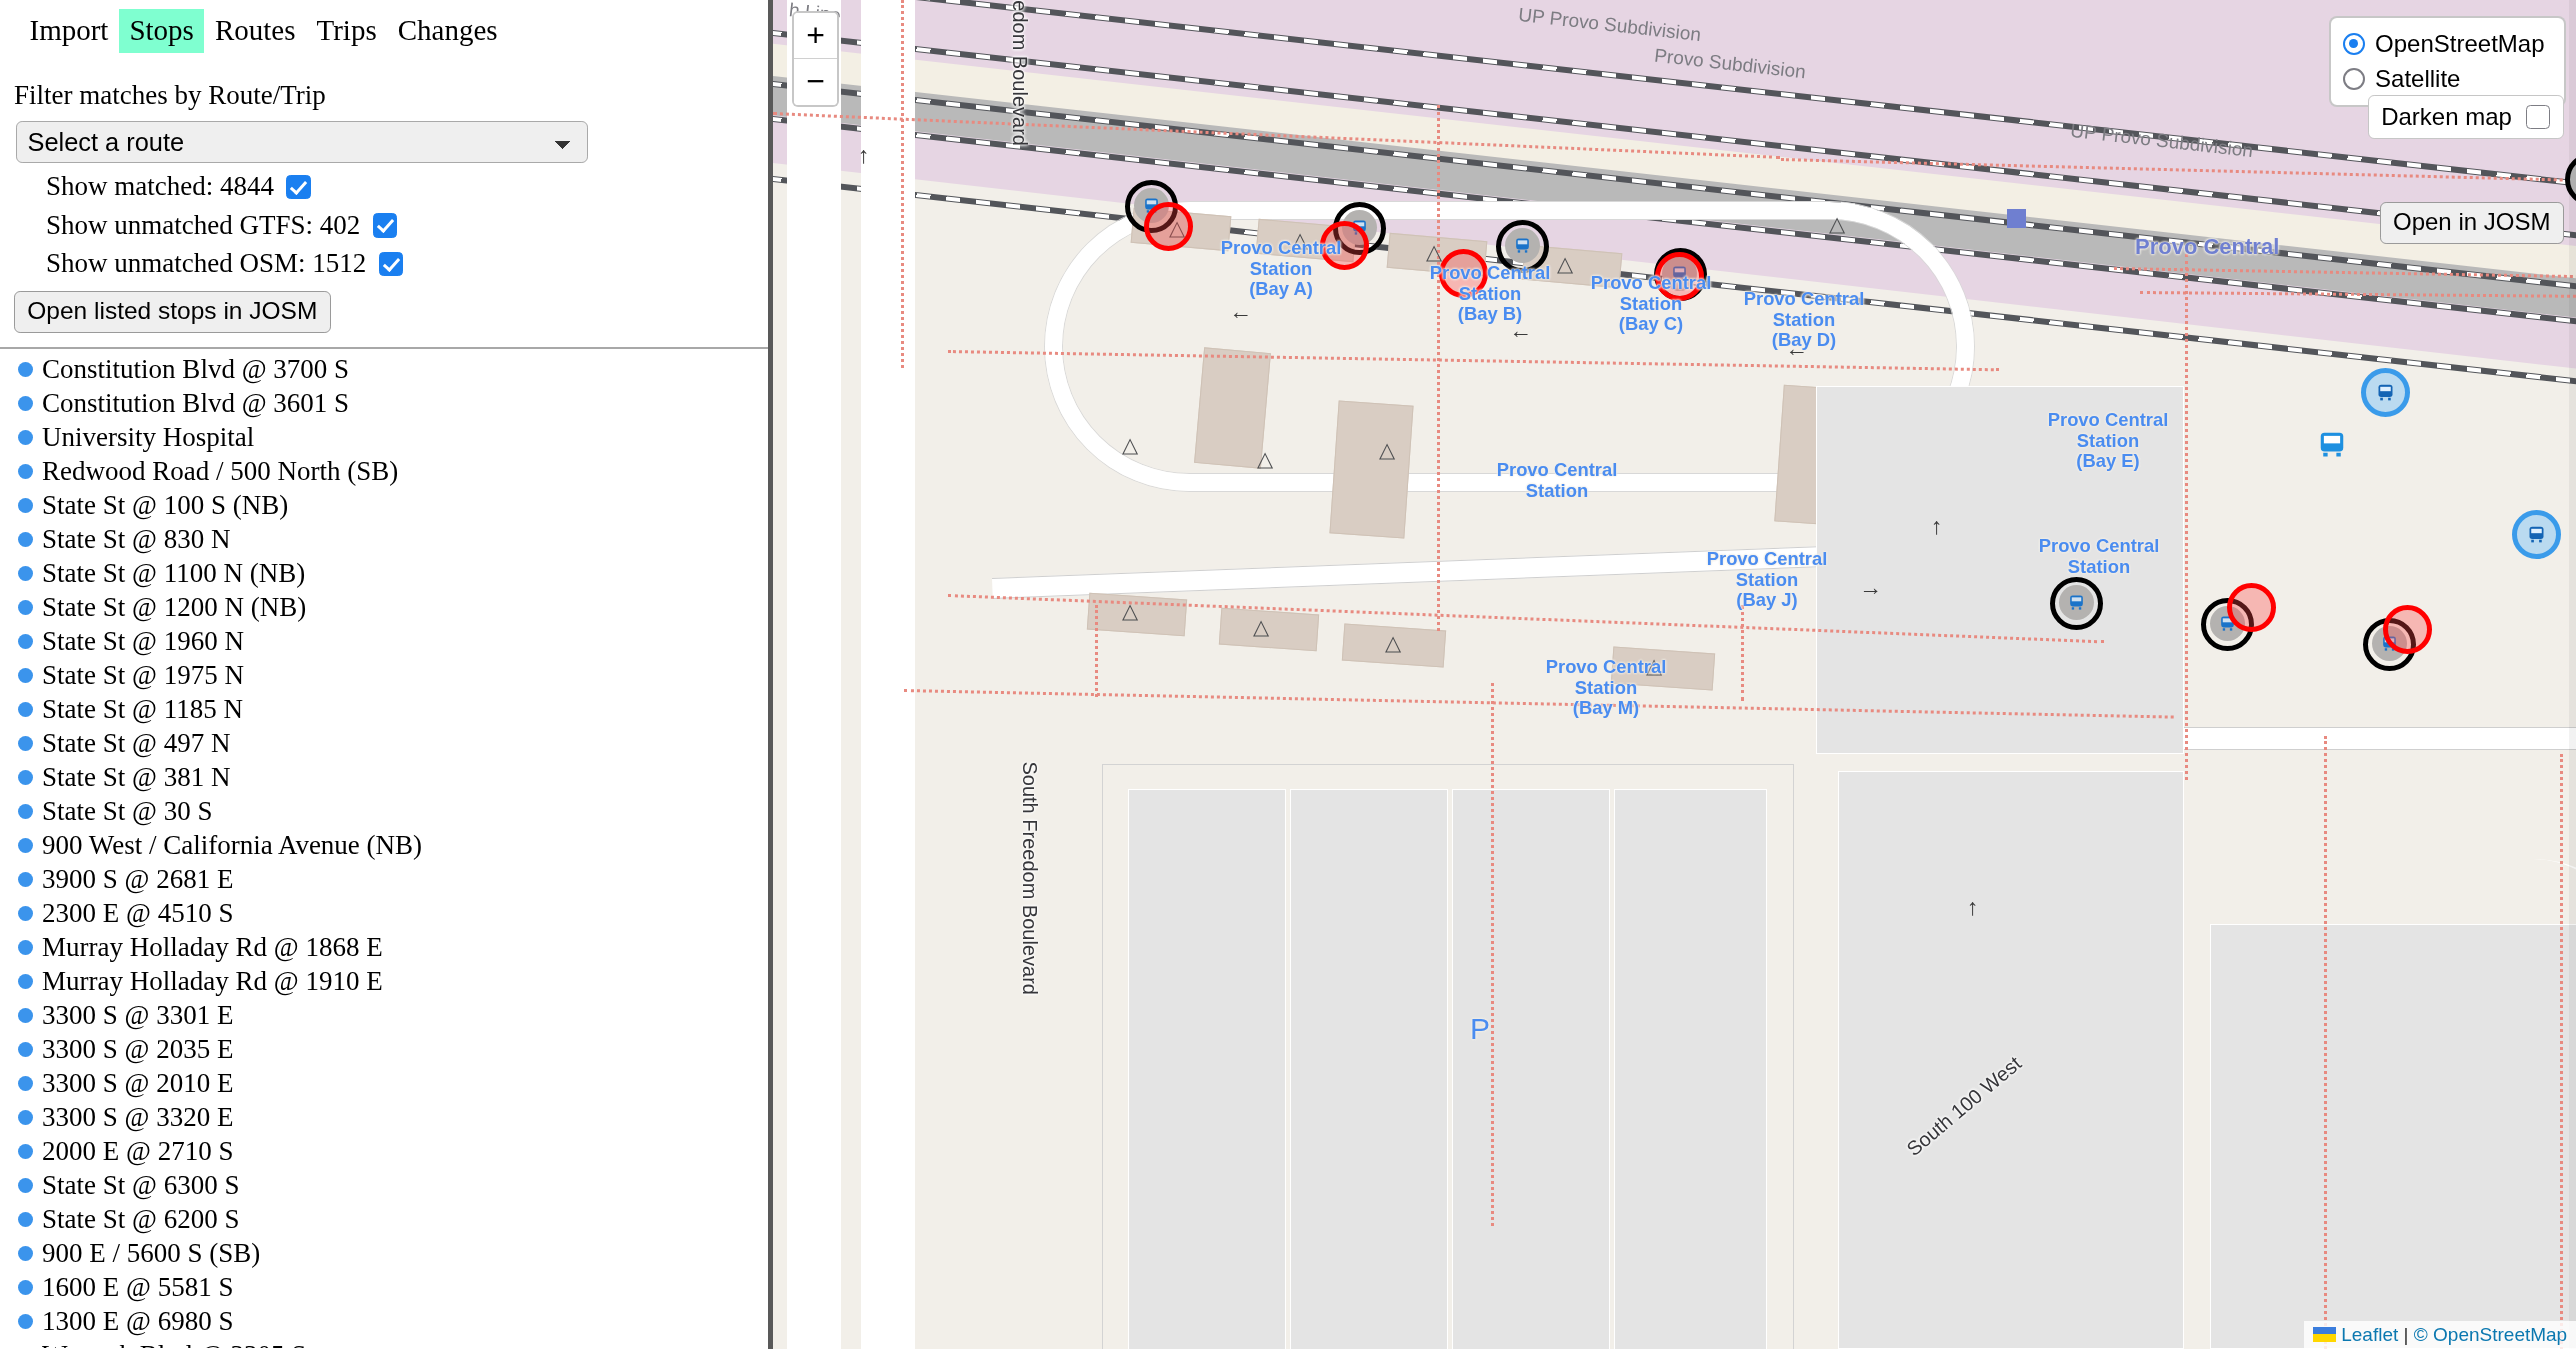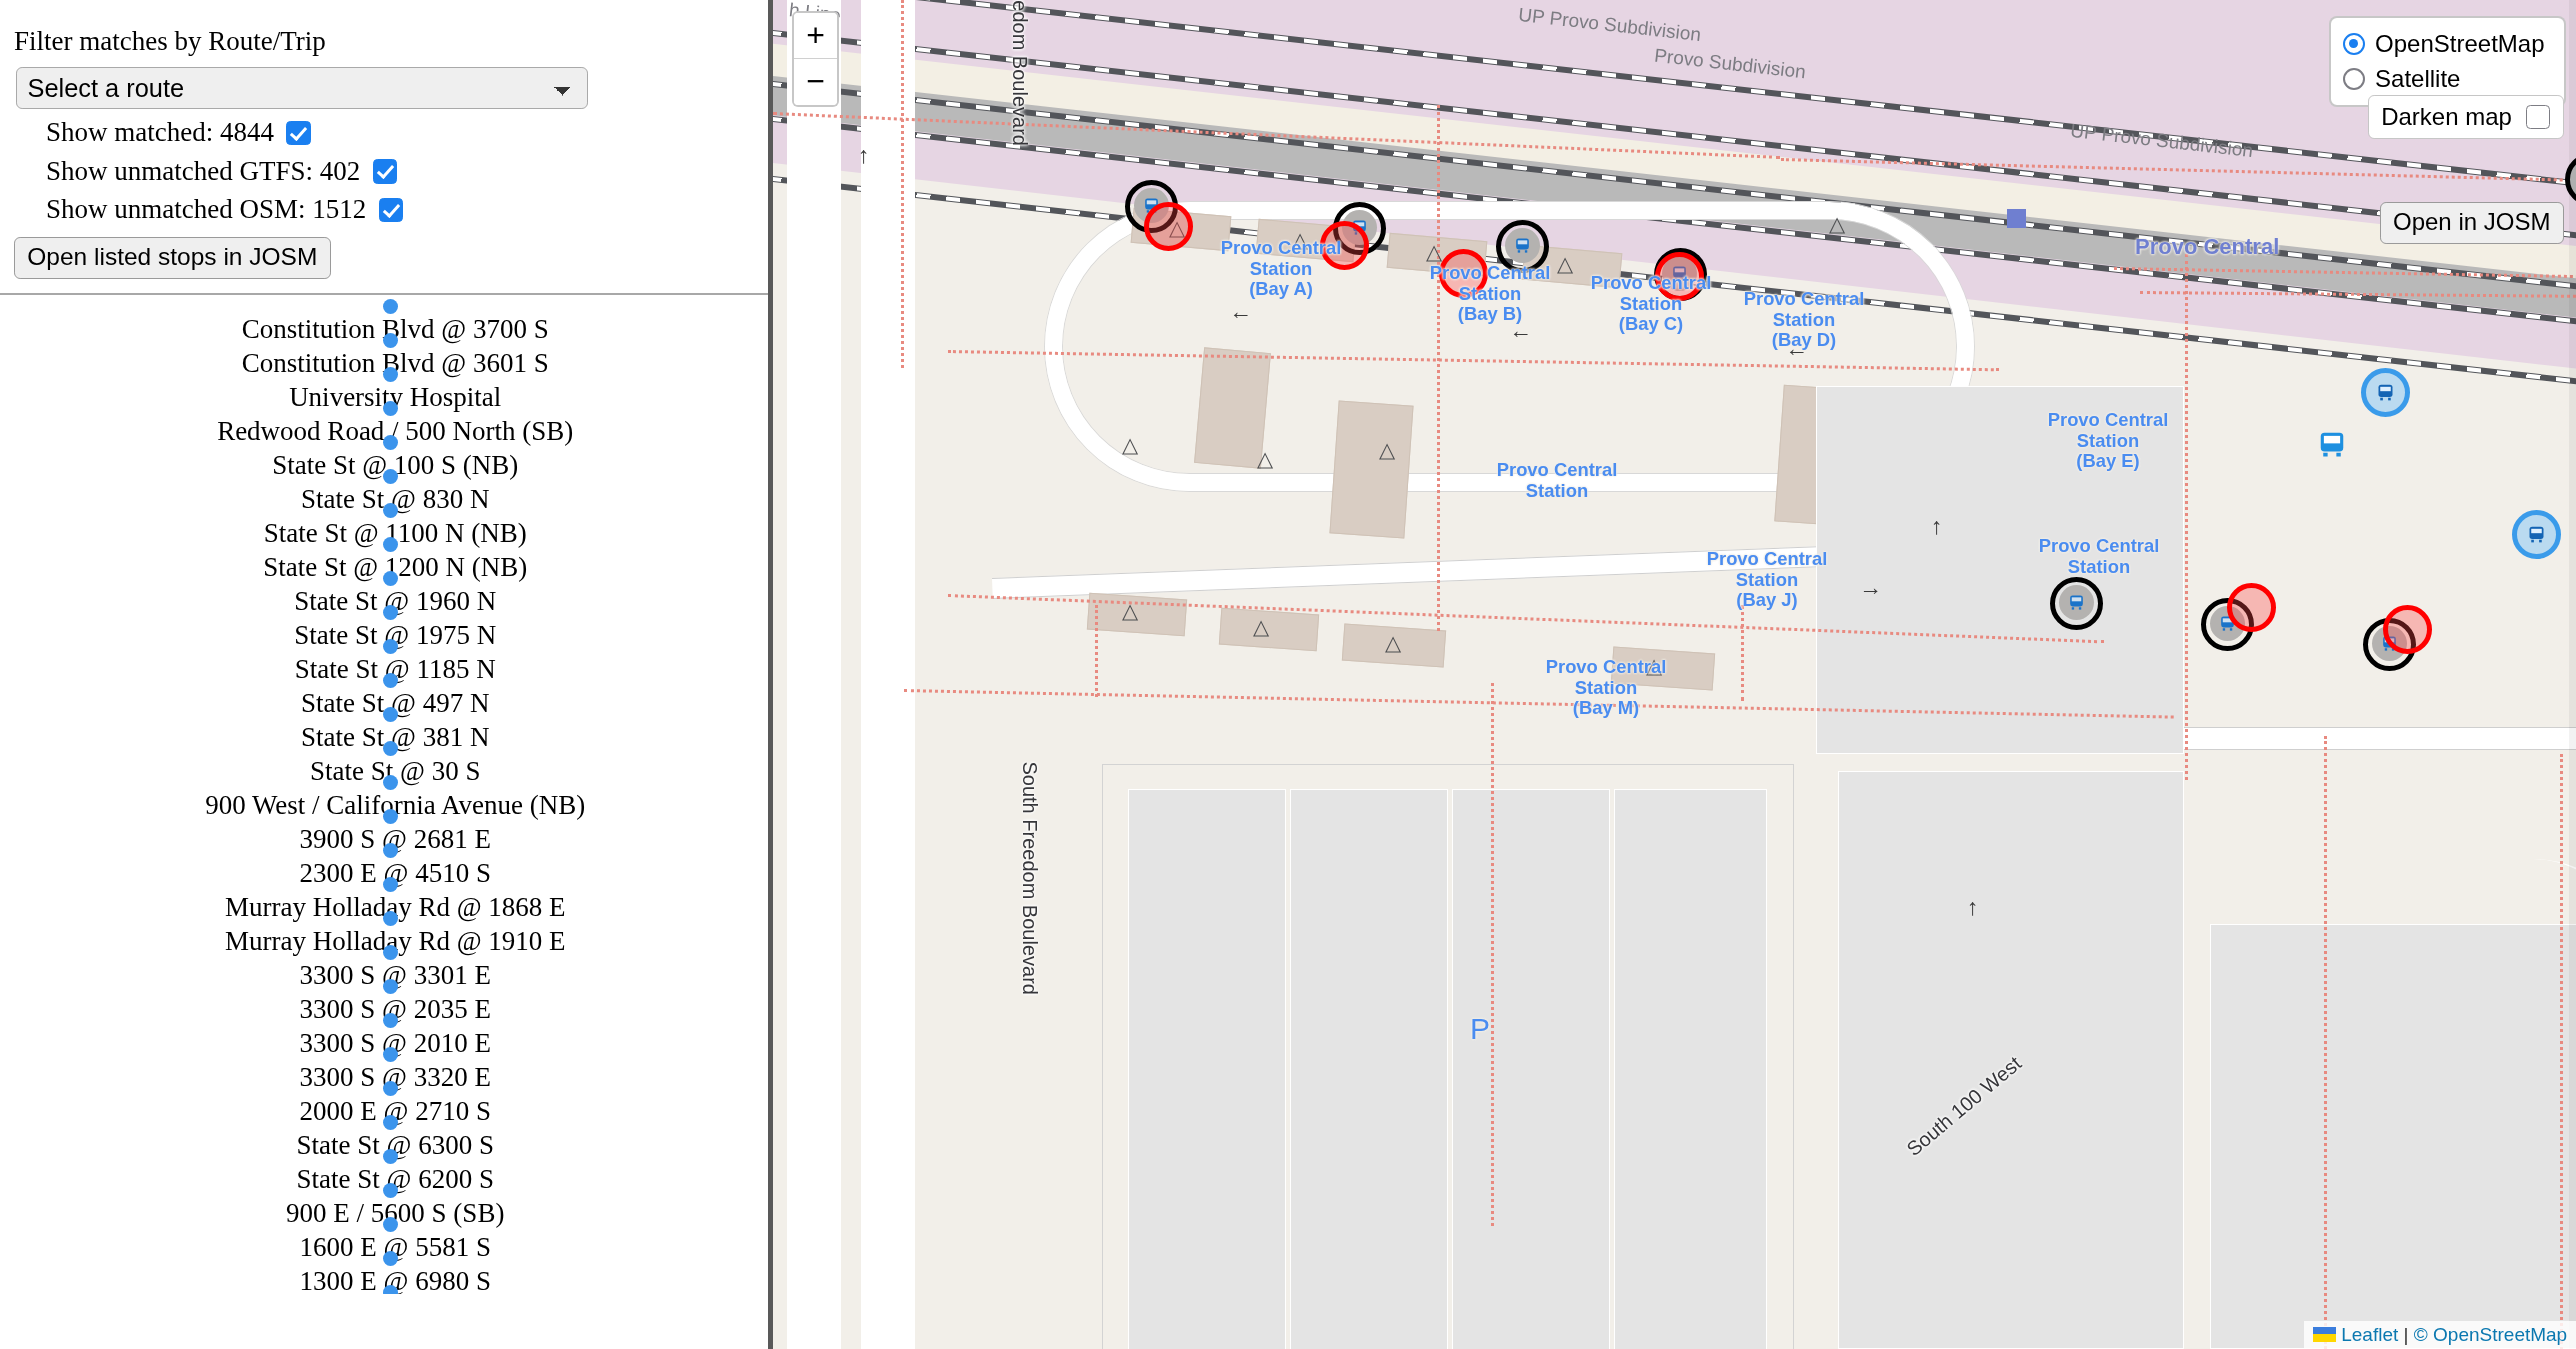--- a/index.html
+++ b/index.html
@@ -139,21 +139,20 @@
   #stop-list li {
     display: flex;
     align-items: center;
     height: 34px;
     padding-left: 17.5px;
     font-family: "Liberation Serif", serif;
     font-size: 27px;
     color: #000;
     cursor: pointer;
     white-space: nowrap;
-    flex-direction: column;
   }
   .dot {
     width: 15px; height: 15px;
     border-radius: 50%;
     background: #3b94ec;
     flex: 0 0 auto;
     margin-right: 9.6px;
     display: inline-block;
   }
 
@@ -393,20 +392,27 @@
     z-index: 25;
   }
 </style>
 </head>
 <body>
 
 <div id="app">
 
   <aside id="sidebar">
 
+    <nav id="tabbar">
+      <div class="tab">Import</div>
+      <div class="tab active">Stops</div>
+      <div class="tab">Routes</div>
+      <div class="tab">Trips</div>
+      <div class="tab">Changes</div>
+    </nav>
 
     <div class="filter-label">Filter matches by Route/Trip</div>
 
     <select class="route-select">
       <option>Select a route</option>
     </select>
 
     <label class="chk-row">
       <span class="chk-text">Show matched: 4844</span>
       <input type="checkbox" class="cb" checked="" style="">

